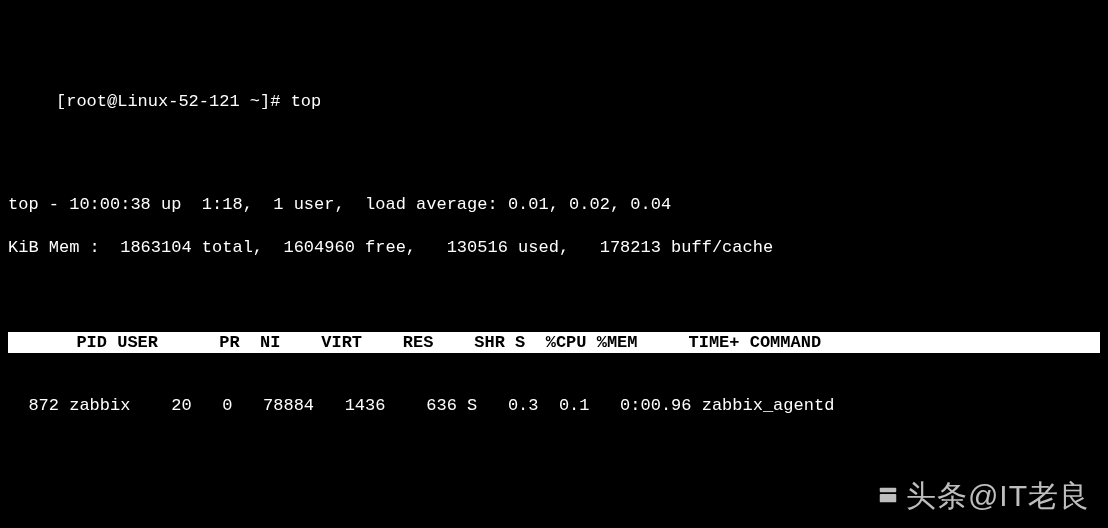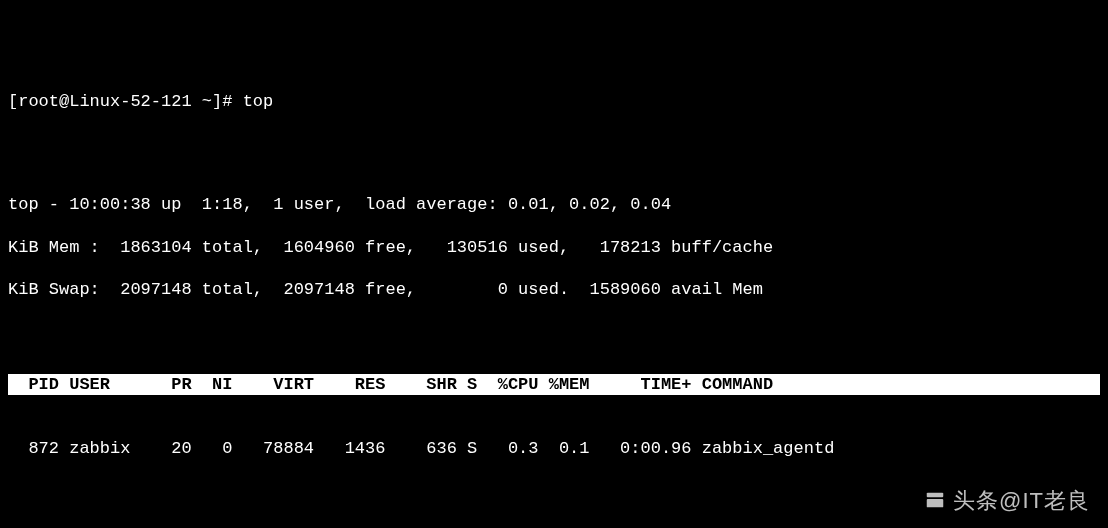--- a/index.html
+++ b/index.html
@@ -9,35 +9,36 @@
       font-family: "Courier New", Courier, monospace;
       font-size: 17px;
       line-height: 1.25;
       padding: 6px 8px 6px 8px;
       width: 1108px;
       height: 528px;
       overflow: hidden;
       white-space: pre;
       position: relative;
     }
-    .prompt { margin-bottom: 18px; }
+    .prompt { margin-bottom: 18px; margin-left: 48px; }
     .summary { margin-bottom: 10px; }
     .hdr {
       background: #fff;
       color: #000;
       font-weight: bold;
+      padding-left: 48px;
     }
     .row { display: block; }
     .watermark {
       position: absolute;
       right: 18px;
       bottom: 14px;
       color: #e0e0e0;
       font-family: sans-serif;
-      font-size: 22px;
+      font-size: 30px;
       font-weight: 400;
       letter-spacing: 1px;
       opacity: 0.85;
       display: flex;
       align-items: center;
       gap: 6px;
       pointer-events: none;
     }
     .wm-icon {
       width: 24px; height: 24px;
@@ -48,21 +49,20 @@
 </head>
 <body>
 
 
 
 <div class="prompt">[root@Linux-52-121 ~]# top</div>
 
 <div class="summary">
 <span class="row">top - 10:00:38 up  1:18,  1 user,  load average: 0.01, 0.02, 0.04</span>
 <span class="row">KiB Mem :  1863104 total,  1604960 free,   130516 used,   178213 buff/cache</span>
-<span class="row">KiB Swap:  2097148 total,  2097148 free,        0 used.  1589060 avail Mem</span>
 </div>
 
 <div class="hdr row">  PID USER      PR  NI    VIRT    RES    SHR S  %CPU %MEM     TIME+ COMMAND                  </div>
 
 <div id="rows"><span class="row">  872 zabbix    20   0   78884   1436    636 S   0.3  0.1   0:00.96 zabbix_agentd</span></div>
 
 <div class="watermark">
   <span class="wm-icon">
     <svg viewBox="0 0 24 24" width="22" height="22" fill="#e0e0e0">
         <rect x="3" y="4" width="18" height="5" rx="1"></rect>

